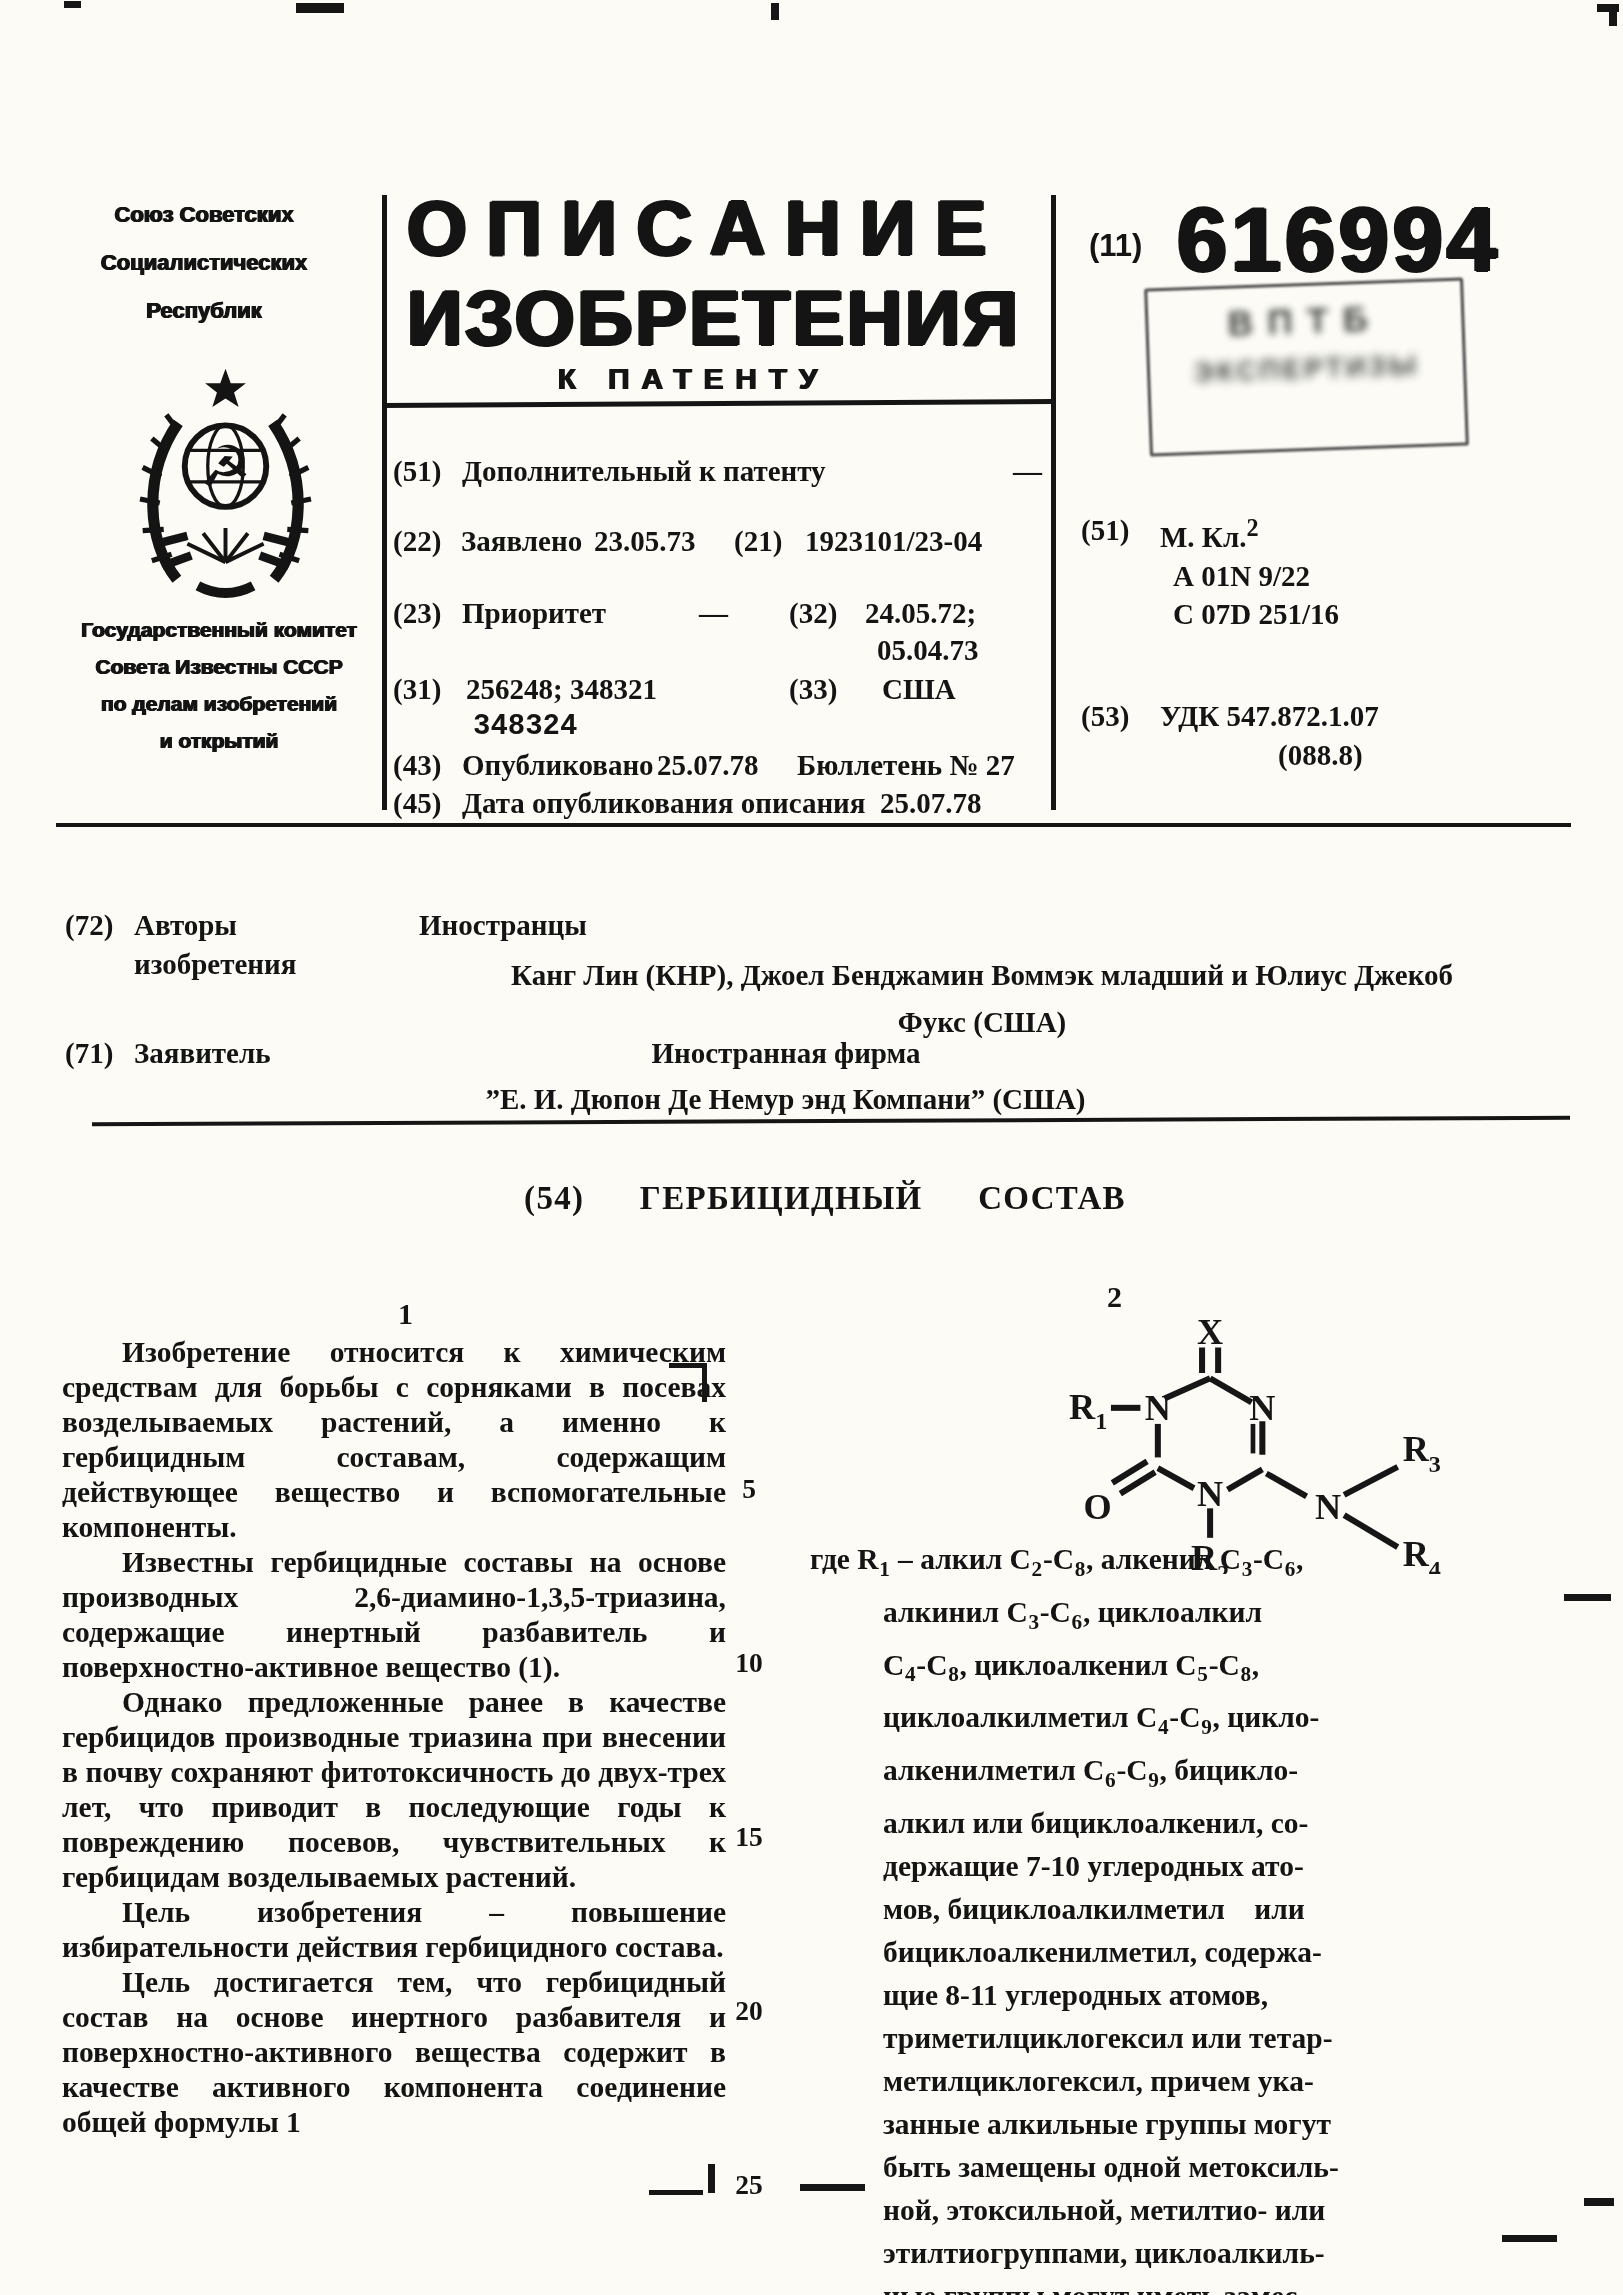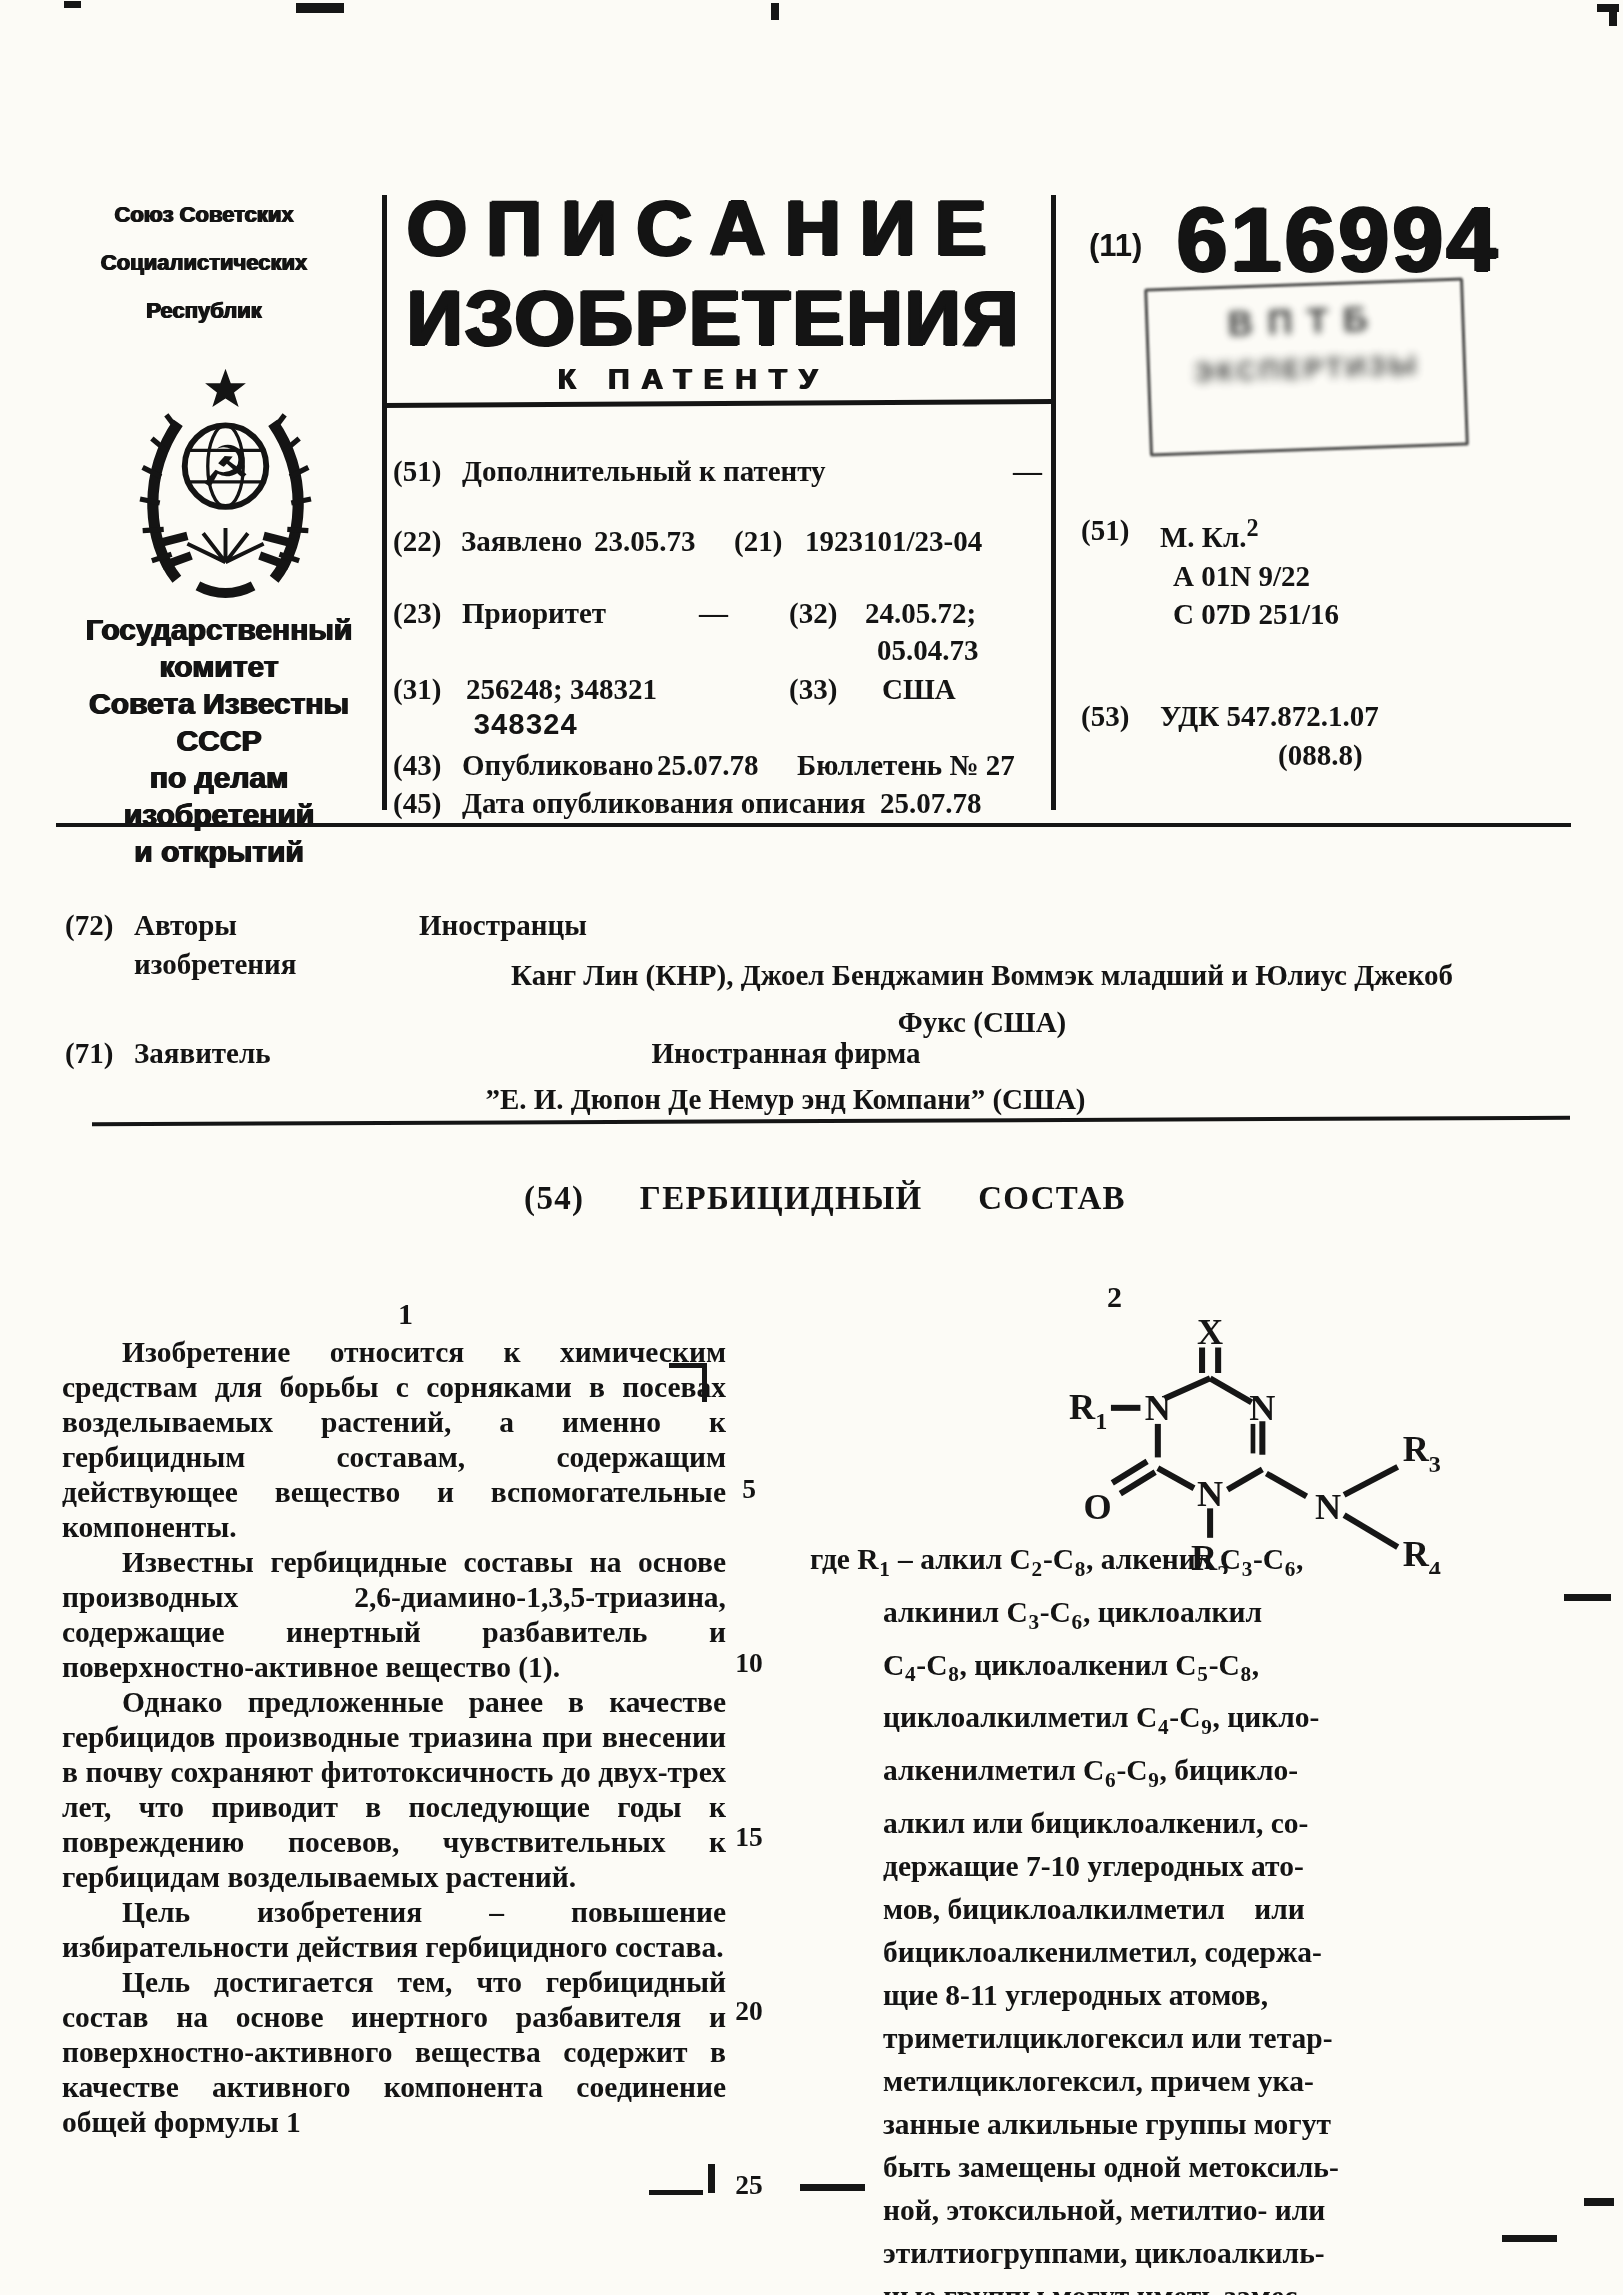--- a/index.html
+++ b/index.html
@@ -9,21 +9,21 @@
   .sans{font-family:"Liberation Sans",sans-serif;}
   .b{font-weight:bold;}
   .fat{text-shadow:2px 0 0 currentColor,-2px 0 0 currentColor,0 1.3px 0 currentColor,0 -1.3px 0 currentColor;}
   .fat-s{text-shadow:0.9px 0 0 currentColor,-0.7px 0 0 currentColor;}
   .nowrap{white-space:nowrap;}
   .center{text-align:center;}
 
   
   .union{left:50px;top:191px;width:308px;font-size:22px;line-height:48px;}
   .emblem{left:120px;top:357px;width:211px;height:263px;}
-  .committee{left:60px;top:611px;width:318px;font-size:30px;line-height:37px;}
+  .committee{left:60px;top:611px;width:318px;font-size:21px;line-height:37px;}
 
   
   .rule{background:#151515;}
   .vrule1{left:382px;top:195px;width:4.6px;height:615px;}
   .vrule2{left:1051px;top:195px;width:5.2px;height:615px;}
   .hrule-title{left:383px;top:401px;width:670px;height:5.2px;transform:rotate(-0.35deg);}
   .hrule-mid{left:56px;top:823px;width:1515px;height:3.9px;}
   .hrule-2{left:92px;top:1119px;width:1478px;height:3.9px;transform:rotate(-0.25deg);}
 
   

